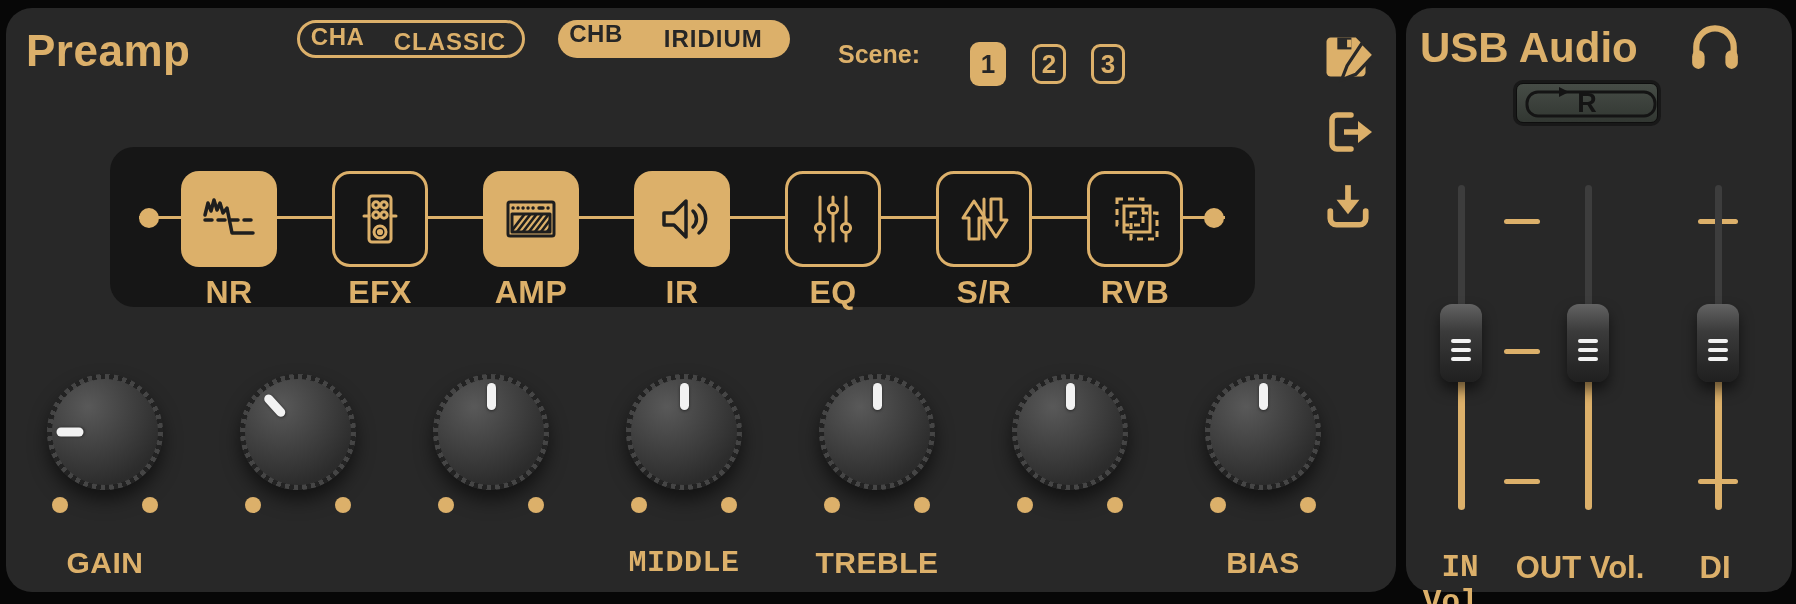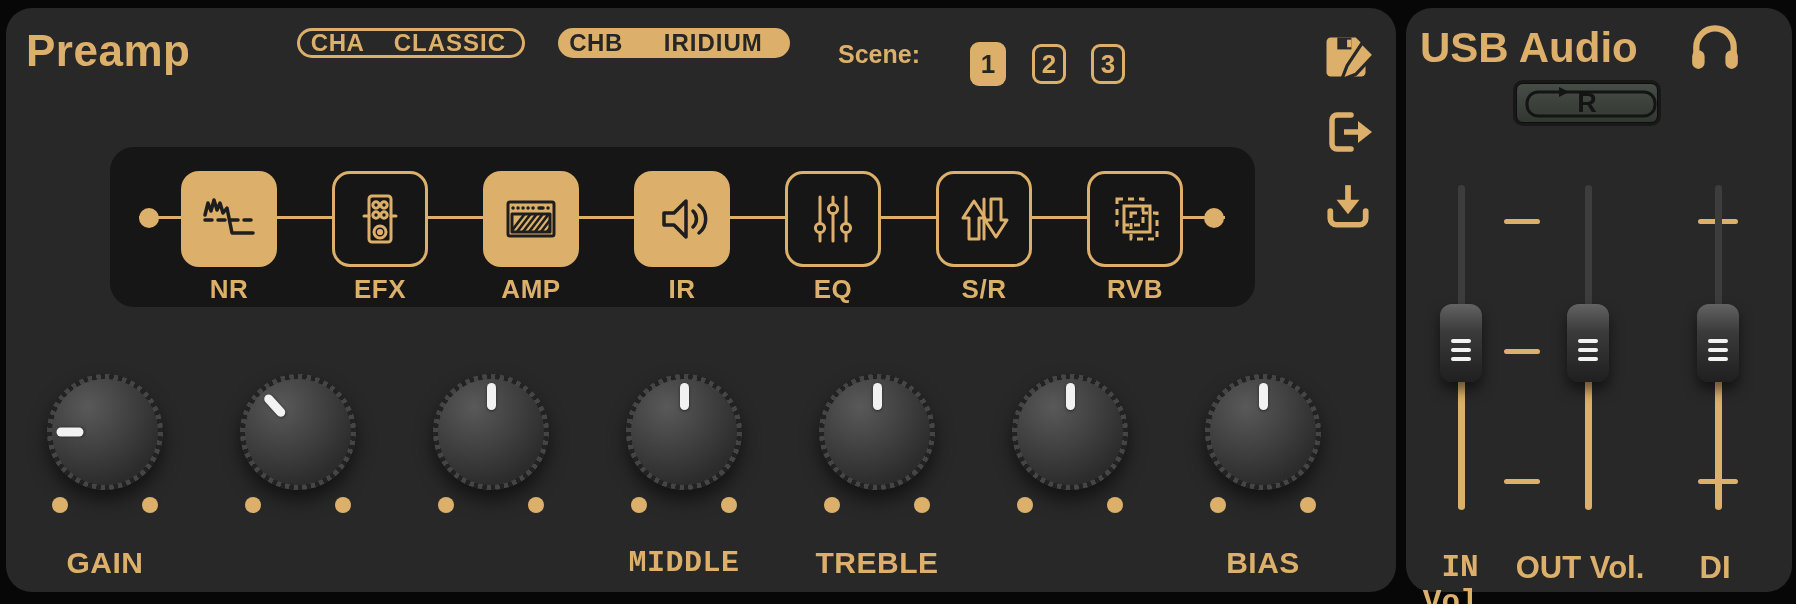--- a/index.html
+++ b/index.html
@@ -11,21 +11,21 @@
   }
   .panel{position:absolute;background:var(--panel-bg,#282828);border-radius:26px;}
   #preamp-panel{left:6px;top:8px;width:1390px;height:584px;}
   #usb-panel{left:1406px;top:8px;width:386px;height:584px;}
 
   .title{position:absolute;font-weight:bold;color:var(--gold,#DCB06A);}
   #preamp-title{left:26px;top:26px;font-size:44px;letter-spacing:.5px;}
   #usb-title{left:1420px;top:24px;font-size:42px;}
 
   
-  .pill{position:absolute;top:28px;height:30px;border-radius:24px;display:flex;align-items:center;
+  .pill{position:absolute;top:20px;height:38px;border-radius:24px;display:flex;align-items:flex-start;
         font-weight:bold;font-size:24px;letter-spacing:.5px;box-sizing:border-box;cursor:pointer;
         background:none;padding:0;}
   .pill:not(.active){border:3px solid var(--gold,#DCB06A);color:var(--gold,#DCB06A);}
   .pill.active{background:var(--gold,#DCB06A);color:var(--dark-text,#262626);border:none;}
   .pill .seg-tag{width:76px;display:flex;align-items:center;justify-content:center;}
   .pill .seg-name{flex:1;display:flex;align-items:center;justify-content:center;padding:5px 16px;letter-spacing:1px;}
   .pill .divider{width:2.5px;background:currentColor;}
   #pill-cha{left:297px;width:228px;}
   #pill-chb{left:558px;width:232px;}
 
@@ -48,21 +48,21 @@
   #chain-strip{position:absolute;left:110px;top:147px;width:1145px;height:160px;
                background:var(--strip-bg,#161616);border-radius:24px;}
   #chain-wire{position:absolute;left:139px;top:216px;width:1086px;height:3px;background:var(--gold,#DCB06A);}
   .chain-dot{position:absolute;top:208px;width:20px;height:20px;border-radius:50%;background:var(--gold,#DCB06A);}
   #chain-dot-in{left:139px;} #chain-dot-out{left:1204px;}
   .chain-item{position:absolute;top:171px;width:96px;text-align:center;}
   .chain-box{width:96px;height:96px;border-radius:18px;display:flex;align-items:center;justify-content:center;
              box-sizing:border-box;cursor:pointer;color:var(--gold,#DCB06A);}
   .chain-item:not(.active) .chain-box{border:3.5px solid var(--gold,#DCB06A);background:var(--strip-bg,#161616);}
   .chain-item.active .chain-box{background:var(--gold,#DCB06A);color:#1e1e1e;}
-  .chain-label{margin-top:7px;color:var(--gold,#DCB06A);font-weight:bold;font-size:26px;letter-spacing:.5px;}
+  .chain-label{margin-top:7px;color:var(--gold,#DCB06A);font-weight:bold;font-size:32px;letter-spacing:.5px;}
   #chain-0{left:181px;} #chain-1{left:332px;} #chain-2{left:483px;} #chain-3{left:634px;}
   #chain-4{left:785px;} #chain-5{left:936px;} #chain-6{left:1087px;}
 
   
   .knob-unit{position:absolute;top:374px;width:116px;}
   #knob-0{left:47px;} #knob-1{left:240px;} #knob-2{left:433px;} #knob-3{left:626px;font-family:Liberation Mono, monospace;}
   #knob-4{left:819px;} #knob-5{left:1012px;} #knob-6{left:1205px;}
   .knob{position:relative;width:116px;height:116px;border-radius:50%;cursor:pointer;
         background:repeating-conic-gradient(#454545 0deg 4.5deg,#222 4.5deg 9deg);
         box-shadow:0 10px 18px rgba(0,0,0,.55);}

